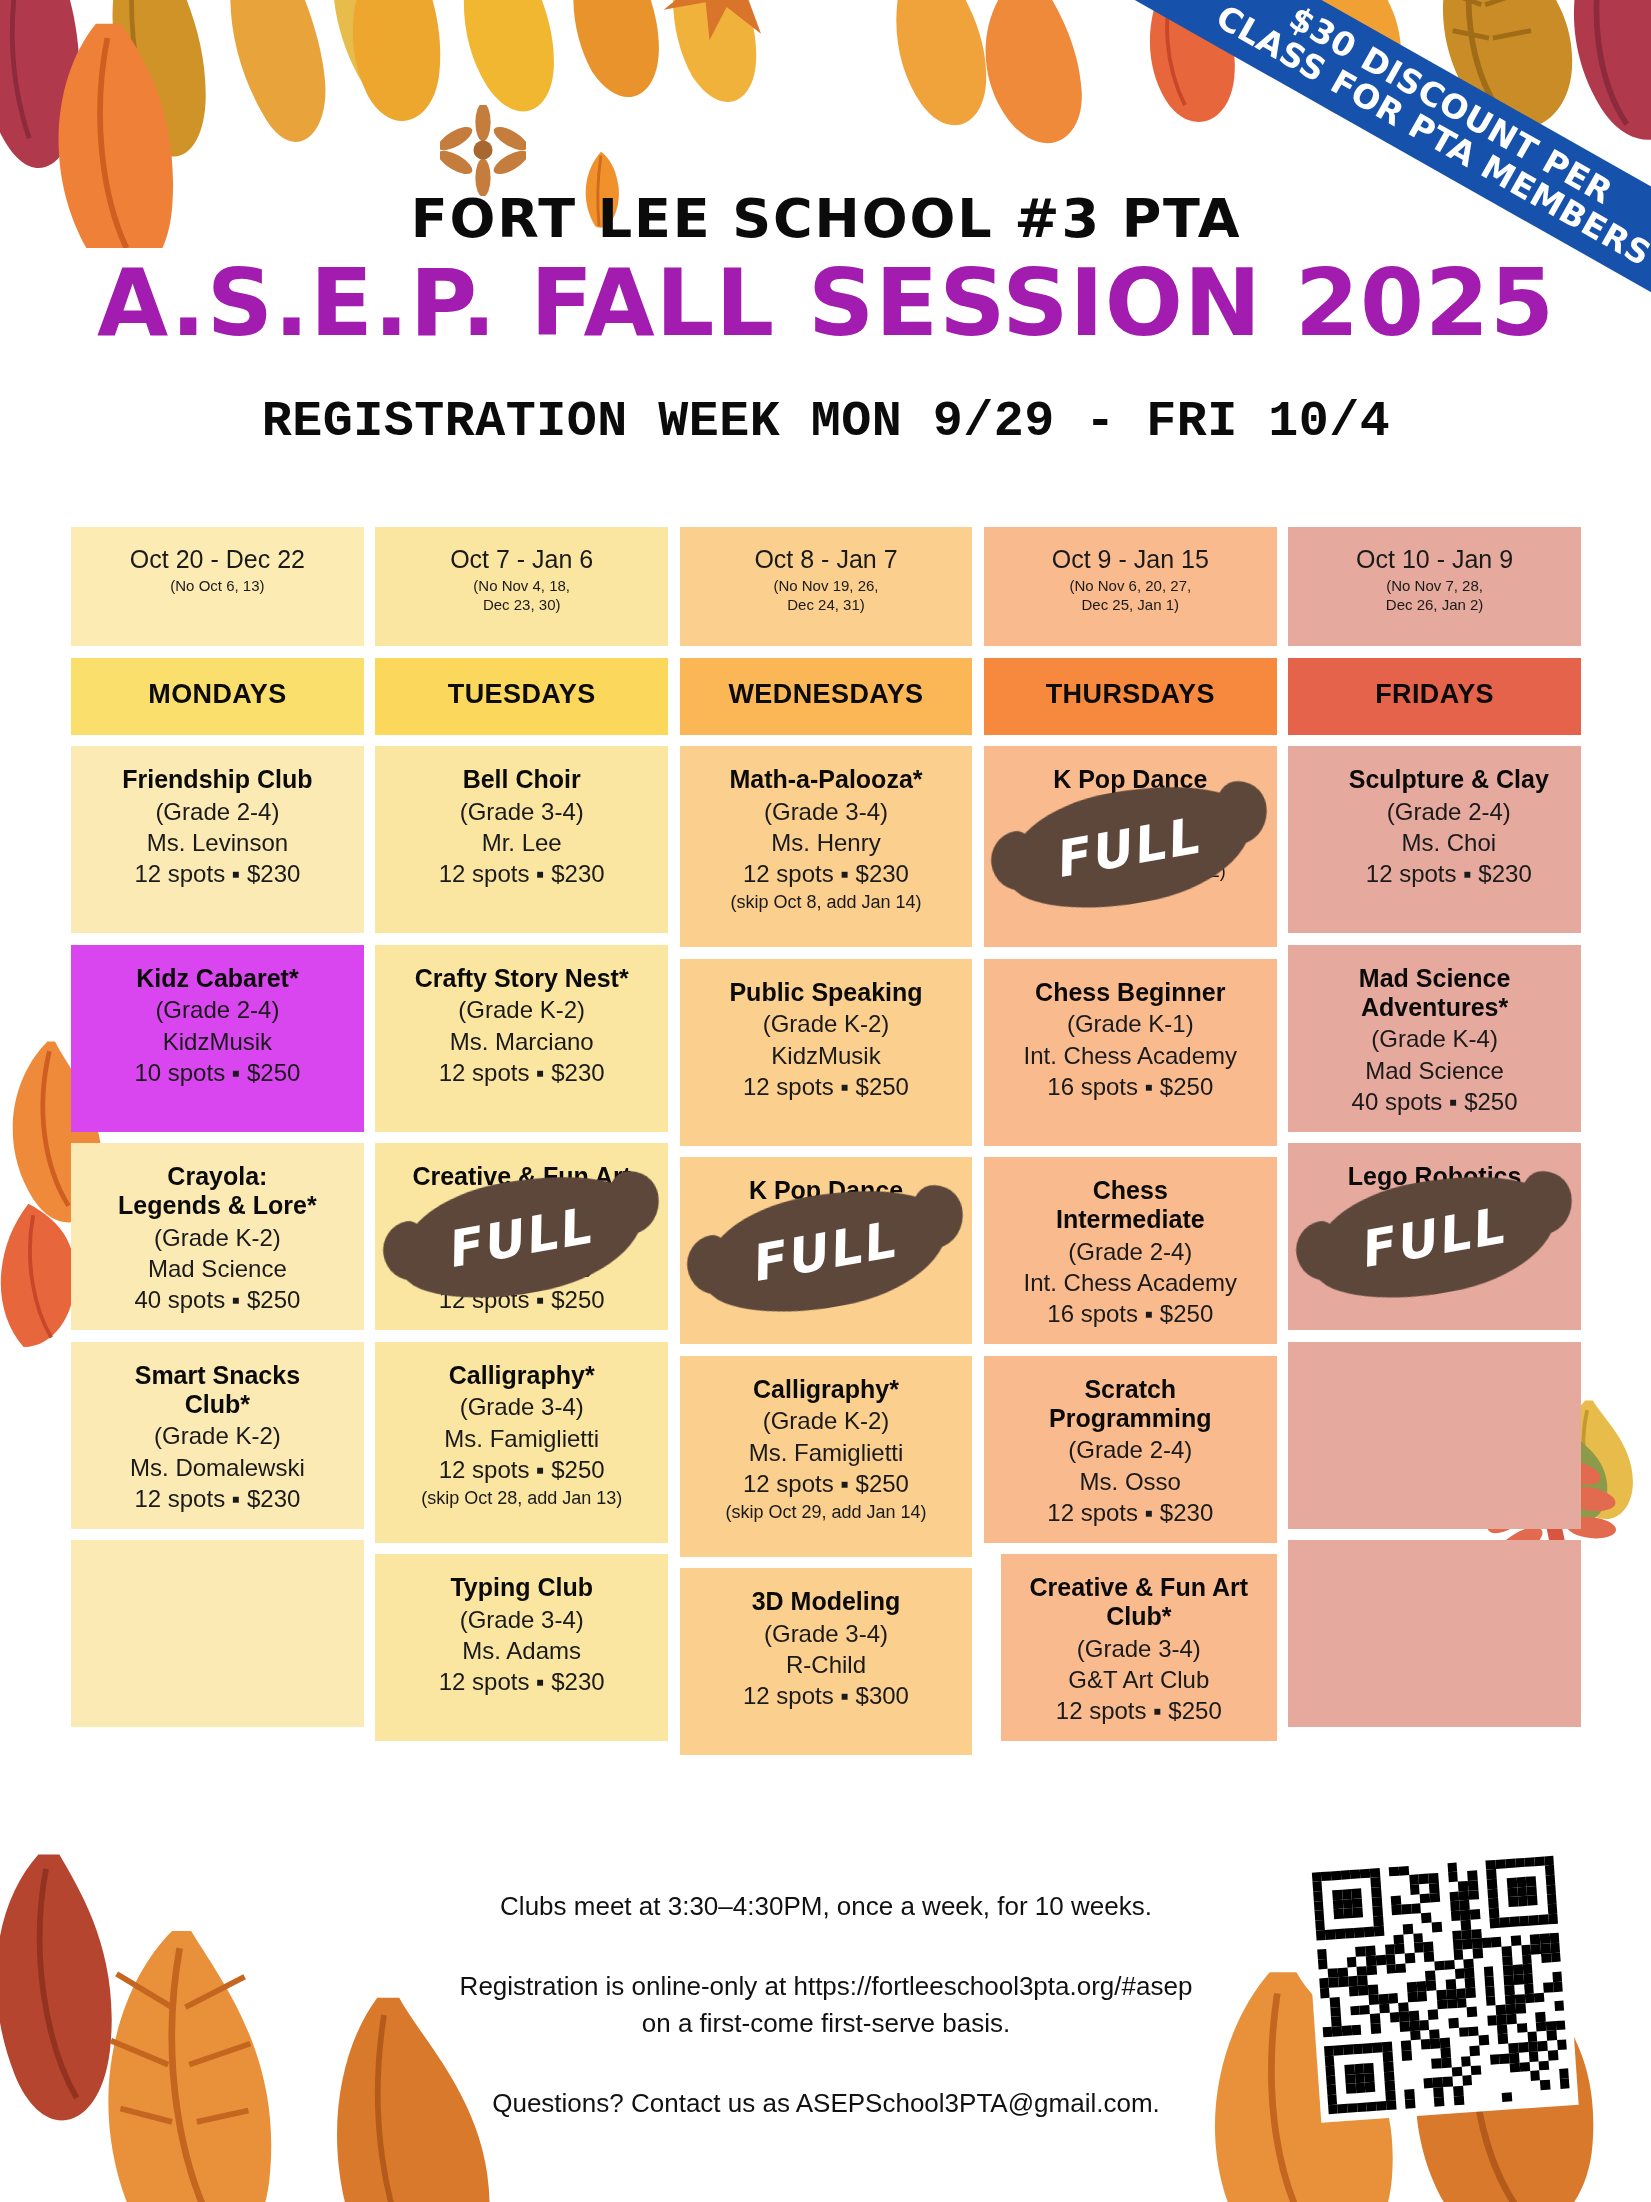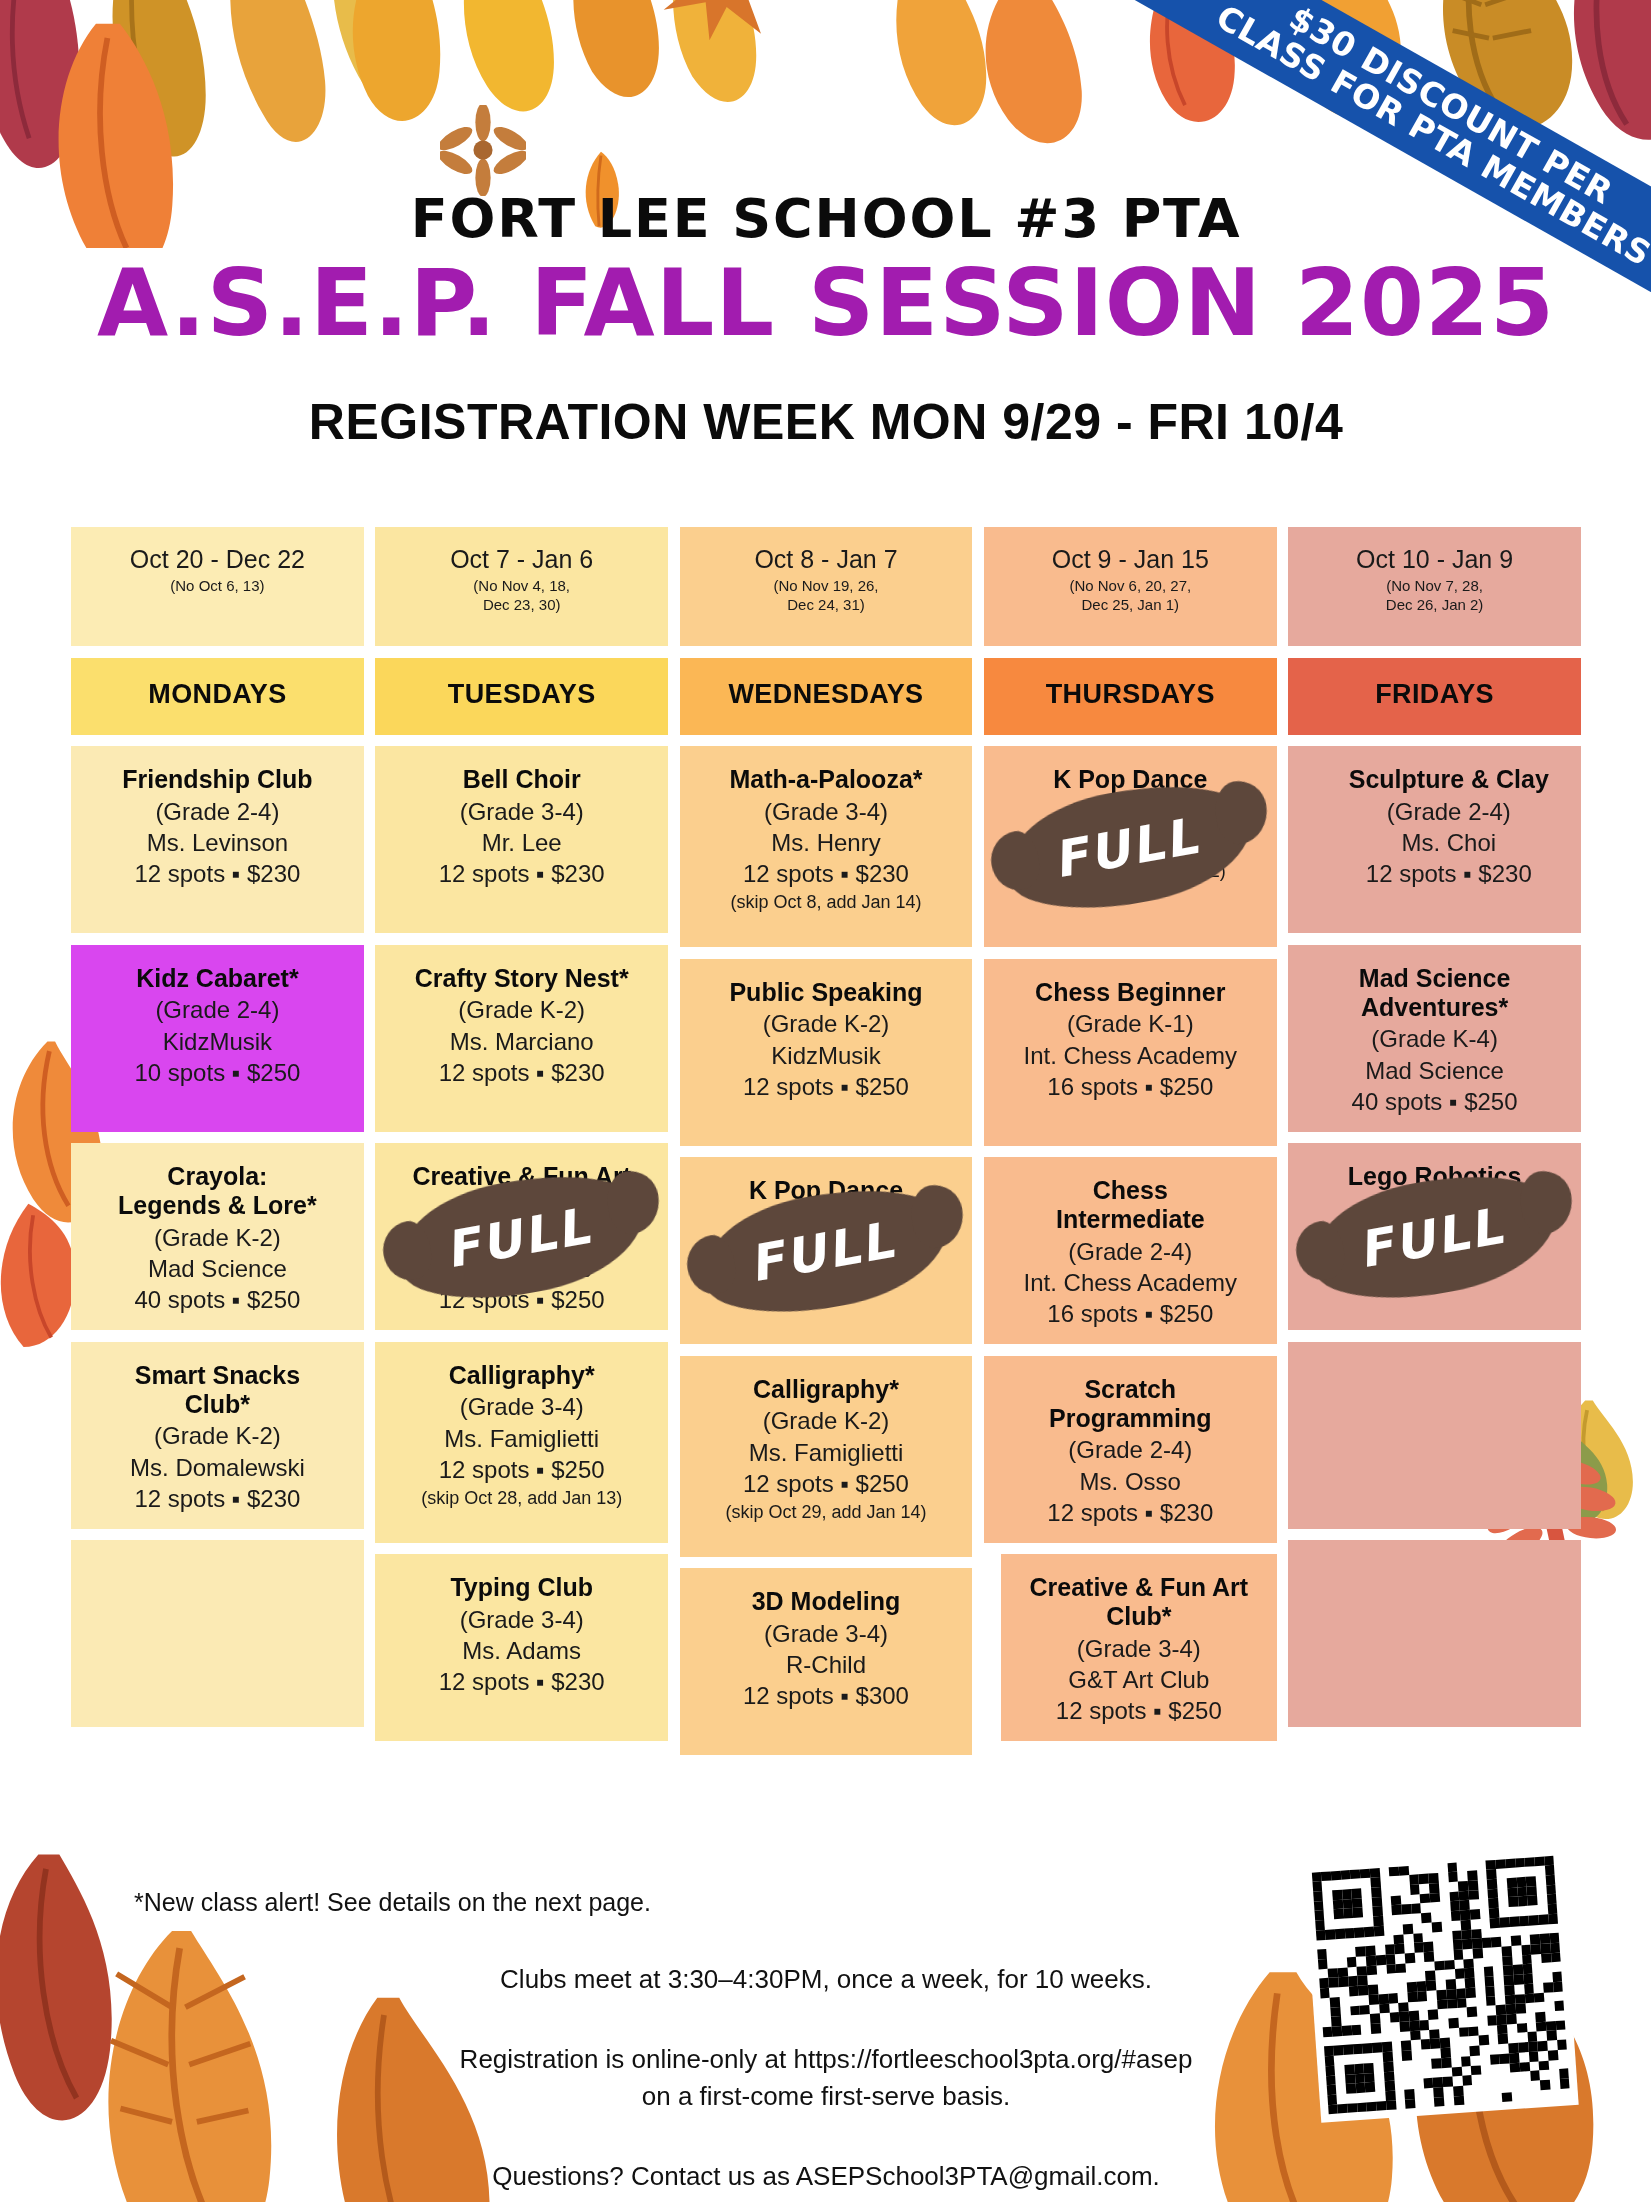--- a/index.html
+++ b/index.html
@@ -49,21 +49,21 @@
   .title-line {
     font-family: "DejaVu Sans", sans-serif;
     font-weight: bold;
     font-size: 92px;
     letter-spacing: 1px;
     color: #a21caf;
     margin-top: 3.8px;
     line-height: 1.08;
   }
   .reg-line {
-    font-family: Liberation Sans, sans-serif;
+    font-family: Liberation Mono, monospace;
     font-weight: bold;
     font-size: 50px;
     color: #0b0b0b;
     margin-top: 40px;
     letter-spacing: 0.5px;
   }
 
   
   .grid {
     position: absolute;
@@ -505,21 +505,20 @@
             <div class="brush"></div>
             <div class="word">FULL</div>
           </div>
         </div>
         <div class="cell empty-cell" style="background: rgb(230, 169, 157);"></div>
         <div class="cell empty-cell" style="background: rgb(230, 169, 157);"></div>
       </div>
     </div>
 
   <div class="footer">
-    <div class="foot-new">*New class alert! See details on the next page.</div>
     <div class="foot-center">
       <p>Clubs meet at 3:30–4:30PM, once a week, for 10 weeks.</p>
       <p>Registration is online-only at https://fortleeschool3pta.org/#asep
 on a first-come first-serve basis.</p>
       <p>Questions? Contact us as ASEPSchool3PTA@gmail.com.</p>
     </div>
   </div>
 
   <div class="qr">
     <div class="qr-grid" id="qrgrid">

